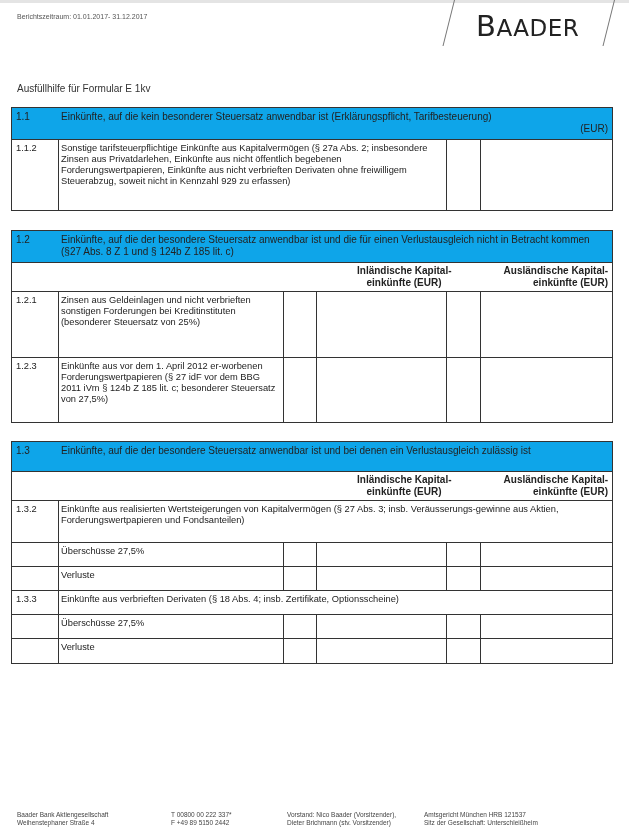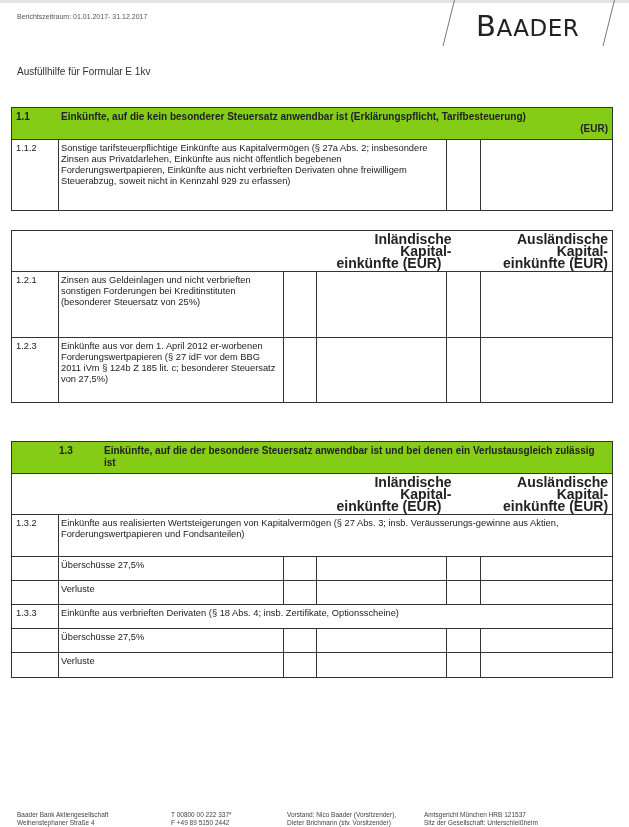--- a/index.html
+++ b/index.html
@@ -6,31 +6,31 @@
   body { width:629px; height:827px; position:relative; overflow:hidden;
          font-family:"Liberation Sans", sans-serif; color:#222; }
   .topband { position:absolute; left:0; top:0; width:629px; height:3px; background:#e4e4e4; }
   .period { position:absolute; left:17px; top:13px; font-size:7px; color:#555; }
   .logo { position:absolute; left:440px; top:0; width:190px; height:50px; }
   .logo-text { position:absolute; left:36px; top:9px; font-size:29px; letter-spacing:0.5px; color:#222;
                font-family:"DejaVu Sans", sans-serif; font-weight:normal; }
   .logo-text .big { font-size:29px; }
   .logo-text .small { font-size:23px; }
   .slash { position:absolute; width:1px; height:52px; background:#777; transform-origin:top left; }
-  .subtitle { position:absolute; left:17px; top:66px; font-size:10px; color:#333; }
+  .subtitle { position:absolute; left:17px; top:83px; font-size:10px; color:#333; }
 
   table.form { position:absolute; left:11px; width:601px; border-collapse:collapse;
                font-size:9.3px; line-height:11px; table-layout:fixed; }
   table.form td { border:1px solid #333; padding:0; vertical-align:top; }
-  td.hdr { background:#84cc16; font-weight:bold; font-size:10px; line-height:12px; }
+  td.hdr { background:#0ea5e9; font-weight:normal; font-size:10px; line-height:12px; }
   td.num { padding:3px 0 0 4px !important;margin-left:47px; }
   td.desc { padding:3px 4px 3px 2px !important; }
   .hdr-text { padding:3px 4px 4px 2px; }
   .hdr-num { padding:3px 0 0 4px; }
-  .colhead { font-weight:bold; font-size:14px; line-height:12px; text-align:right; padding:2px 4px 2px 2px !important; vertical-align:top; }
+  .colhead { font-weight:bold; font-size:10px; line-height:12px; text-align:right; padding:2px 4px 2px 2px !important; vertical-align:top; }
   .footer { position:absolute; top:811px; font-size:6.5px; color:#444; line-height:8px; }
 </style>
 </head>
 <body>
 
 <div class="topband"></div>
 <div class="period">Berichtszeitraum: 01.01.2017- 31.12.2017</div>
 
 <div class="logo">
   <div class="slash" style="left:14px; top:0; transform:skewX(-14deg); height:46px;"></div>
@@ -71,20 +71,28 @@
 <table class="form" style="top:230px;">
   <colgroup>
       <col style="width:47px">
       <col style="width:225px">
       <col style="width:33px">
       <col style="width:130px">
       <col style="width:34px">
       <col style="width:132px">
     </colgroup>
   <tbody>
+      <tr style="height:30px">
+    <td class="hdr" colspan="6">
+      <div style="display:flex;">
+        <div class="hdr-num" style="width:43px;">1.2</div>
+        <div class="hdr-text" style="flex:1;">Einkünfte, auf die der besondere Steuersatz anwendbar ist und die für einen Verlustausgleich nicht in Betracht kommen (§27 Abs. 8 Z 1 und § 124b Z 185 lit. c)</div>
+      </div>
+    </td>
+  </tr>
   <tr style="height:29px">
     <td colspan="3" style="border-right:none;"></td>
     <td class="colhead" colspan="2" style="text-align:left; padding-left:10px !important; border-left:none; border-right:none;">
       <div style="width:125px; text-align:right;">Inländische Kapital-</div>
       <div style="width:115px; text-align:right;">einkünfte (EUR)</div>
     </td>
     <td class="colhead" style="border-left:none;">
       <div>Ausländische Kapital-</div>
       <div>einkünfte (EUR)</div>
     </td>
@@ -113,21 +121,21 @@
       <col style="width:47px">
       <col style="width:225px">
       <col style="width:33px">
       <col style="width:130px">
       <col style="width:34px">
       <col style="width:132px">
     </colgroup>
   <tbody>
       <tr style="height:30px">
     <td class="hdr" colspan="6">
-      <div style="display:flex;padding-left:43px;">
+      <div style="display:flex;">
         <div class="hdr-num" style="width:43px;">1.3</div>
         <div class="hdr-text" style="flex:1;">Einkünfte, auf die der besondere Steuersatz anwendbar ist und bei denen ein Verlustausgleich zulässig ist</div>
       </div>
     </td>
   </tr>
   <tr style="height:29px">
     <td colspan="3" style="border-right:none;"></td>
     <td class="colhead" colspan="2" style="text-align:left; padding-left:10px !important; border-left:none; border-right:none;">
       <div style="width:125px; text-align:right;">Inländische Kapital-</div>
       <div style="width:115px; text-align:right;">einkünfte (EUR)</div>

